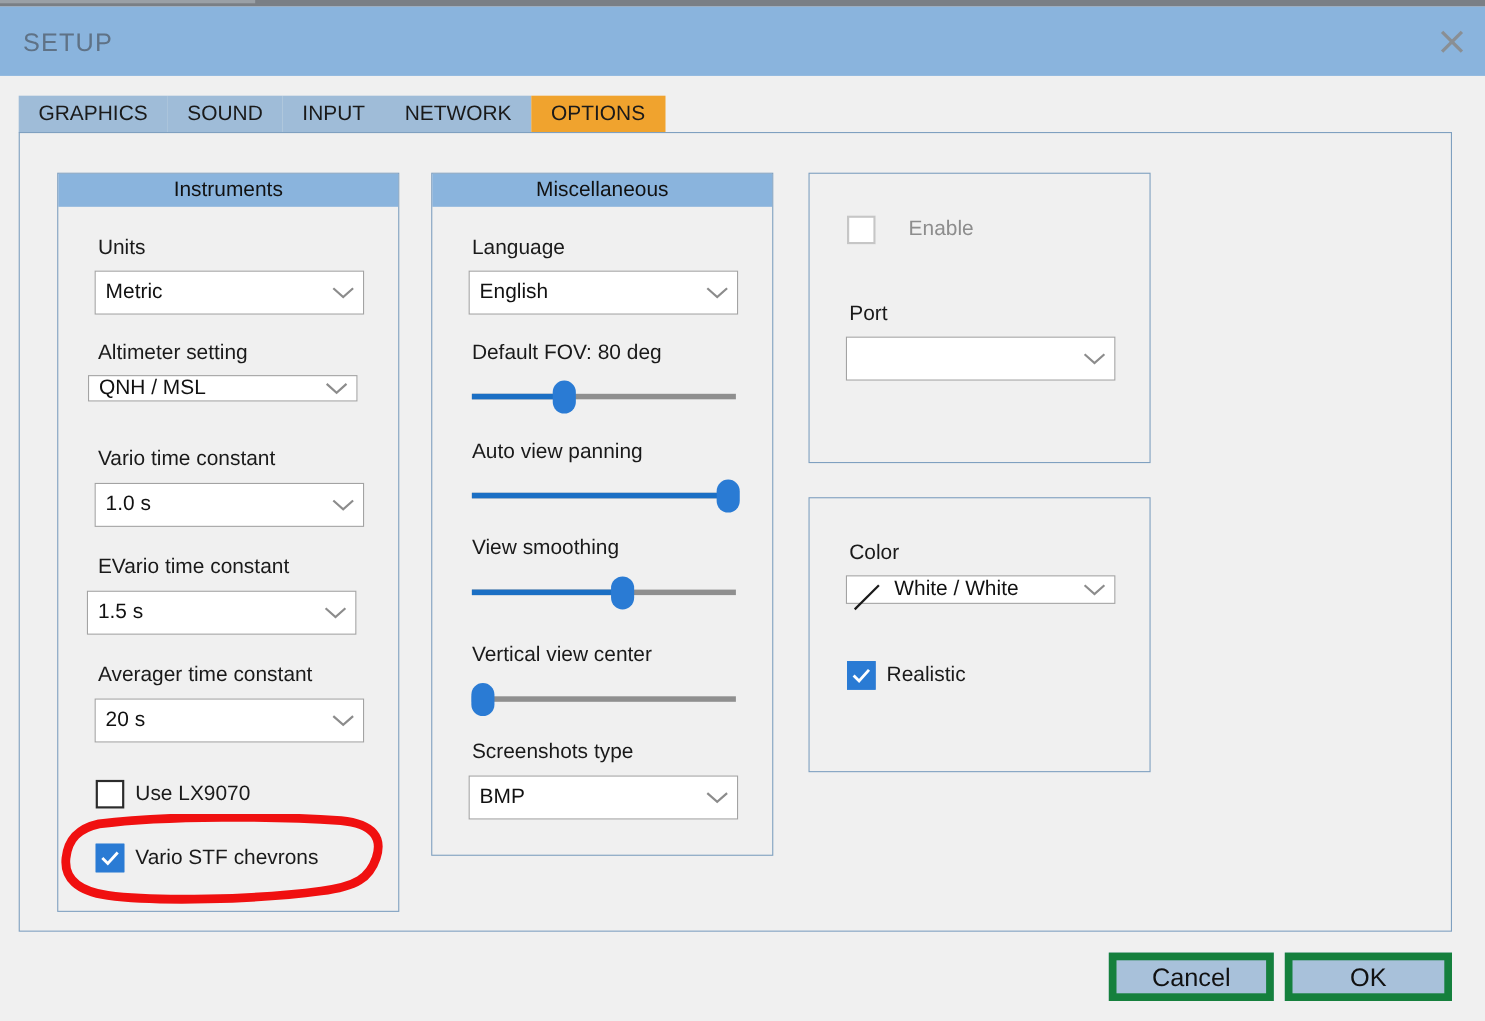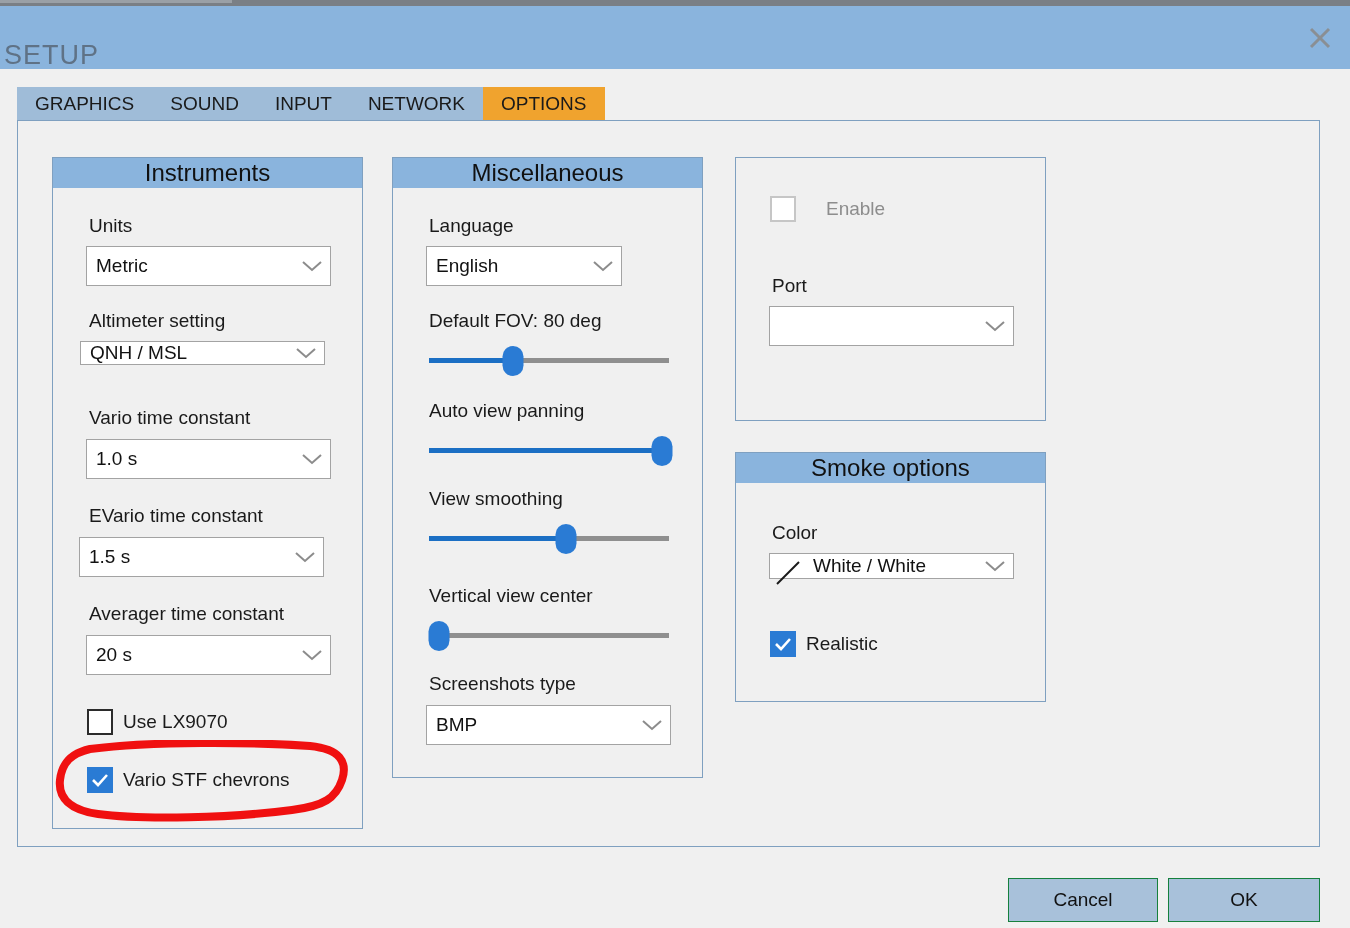--- a/index.html
+++ b/index.html
@@ -23,24 +23,23 @@
     background: #9aa0a6;
   }
 
   
   #titlebar {
     position: absolute; left: 0; top: 6px;
     width: 1350px; height: 63px;
     background: #8ab4dd;
   }
   #title-text {
-    position: absolute; left: 4px; top: 19px;
-    font-size: 27px; letter-spacing: 1px;
+    position: absolute; left: 21px; top: 19px;
+    font-size: 23px; letter-spacing: 1px;
     color: #5f7286;
-    margin-top: 15px;
   }
   #close-btn {
     position: absolute; right: 8px; top: 12px;
     width: 44px; height: 40px;
     cursor: pointer;
   }
   #close-btn svg { display: block; }
 
   
   #tabstrip {
@@ -70,21 +69,21 @@
   
   .group {
     position: absolute;
     background: #f0f0f0;
     border: 1px solid #7fa0c0;
   }
   .group-header {
     height: 30px;
     background: #8ab4dd;
     display: flex; align-items: center; justify-content: center;
-    font-size: 24px; color: #111;
+    font-size: 19px; color: #111;
   }
   .group-body { position: relative; }
 
   
   .fld-label {
     position: absolute;
     font-size: 19px; color: #1a1a1a;
     white-space: nowrap;
   }
 
@@ -162,25 +161,24 @@
     width: 21px; height: 30px;
     border-radius: 11px;
     background: #2a7bd4;
     transform: translateX(-50%);
   }
 
   
   .dlg-btn {
     position: absolute;
     background: #a8c1da;
-    border: 1px solid #15803d;
+    border: 7px solid #15803d;
     display: flex; align-items: center; justify-content: center;
-    font-size: 19px; color: #111;
-    cursor: pointer;
-    margin-top: 12px;
+    font-size: 23px; color: #111;
+    cursor: pointer;
   }
 
   
   #annotation {
     position: absolute; left: 52px; top: 740px;
     width: 300px; height: 88px;
     pointer-events: none;
   }
 </style>
 </head>
@@ -279,21 +277,21 @@
       </div>
 
     </div>
   </div>
 
   <div class="group" style="left:374px; top:36px; width:311px; height:621px;">
     <div class="group-header">Miscellaneous</div>
     <div class="group-body" style="height:589px;">
 
       <div class="fld-label" style="left:36px; top:27px;">Language</div>
-      <div class="combo" style="left:33px; top:58px; width:196px; height:40px;">
+      <div class="combo" style="left:33px; top:58px; width:245px; height:40px;">
         <div class="combo-value">English</div>
         <div class="combo-chevron">
           <svg width="22" height="14" viewBox="0 0 22 14">
               <polyline points="2,3 11,11 20,3" fill="none" stroke="#8c8c8c" stroke-width="2"></polyline>
             </svg>
         </div>
       </div>
 
       <div class="fld-label" style="left:36px; top:122px;">Default FOV: 80 deg</div>
       <div class="slider" style="left:36px; top:153px; width:240px;">
@@ -351,21 +349,20 @@
           <svg width="22" height="14" viewBox="0 0 22 14">
               <polyline points="2,3 11,11 20,3" fill="none" stroke="#8c8c8c" stroke-width="2"></polyline>
             </svg>
         </div>
       </div>
 
     </div>
   </div>
 
   <div class="group" style="left:717px; top:331px; width:311px; height:250px;">
-    <div class="group-header">Smoke options</div>
     <div class="group-body" style="height:218px;">
 
       <div class="fld-label" style="left:36px; top:39px;">Color</div>
       <div class="combo" style="left:33px; top:70px; width:245px; height:26px;">
         <div class="swatch-line">
           <svg width="30" height="38" viewBox="0 0 30 38" style="display:block">
               <line x1="3" y1="30" x2="25" y2="8" stroke="#1a1a1a" stroke-width="2"></line>
             </svg>
         </div>
         <div class="combo-value">White / White</div>

